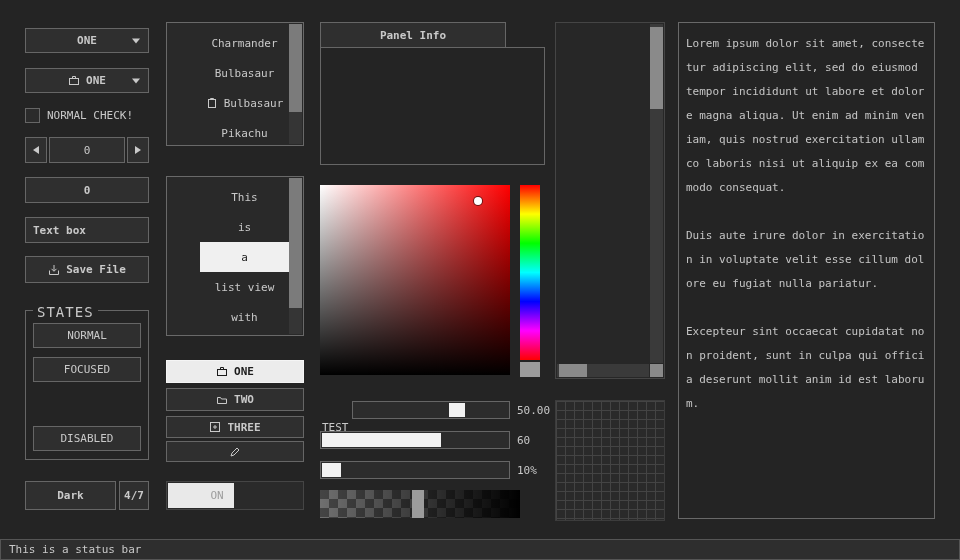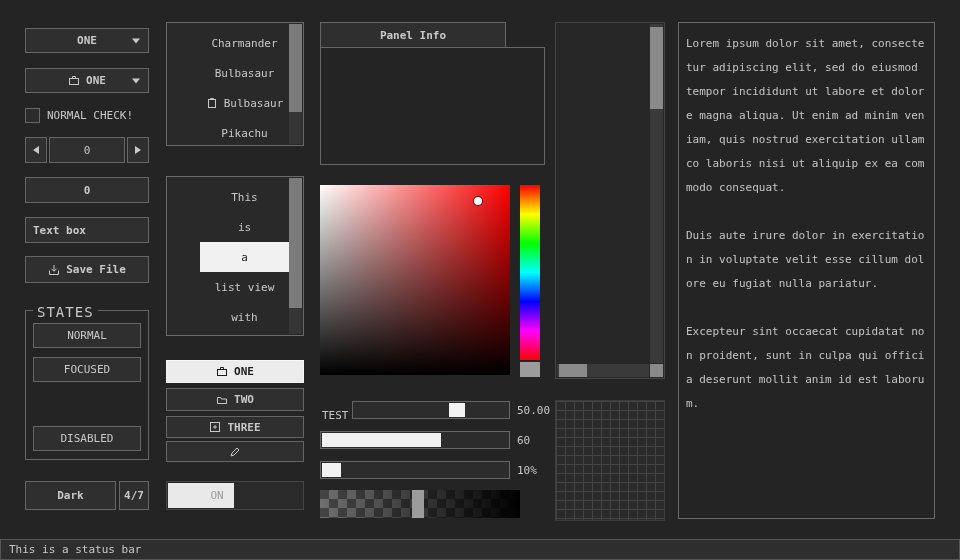--- a/index.html
+++ b/index.html
@@ -195,21 +195,21 @@
 
 <div class="ctl" style="left:320px;top:22px;width:186px;height:26px;">Panel Info</div>
 <div class="panel-body" style="left:320px;top:47px;width:225px;height:118px;"></div>
 
 <div class="colorsq" style="left:320px;top:185px;width:190px;height:190px;">
   <span class="color-cursor" style="left:154px;top:12px;"></span>
 </div>
 <div class="hue" style="left:520px;top:185px;width:20px;height:175px;"></div>
 <div class="hue-handle" style="left:520px;top:362px;width:20px;height:15px;"></div>
 
-<div class="inline-label" style="left:322px;top:406px;width:28px;height:18px;">TEST</div>
+<div class="inline-label" style="left:322px;top:418px;width:28px;height:18px;">TEST</div>
 <div class="slider" style="left:352px;top:401px;width:158px;height:18px;">
   <div class="slider-handle" style="left:96px;"></div>
 </div>
 <div class="inline-label" style="left:517px;top:401px;width:44px;height:18px;">50.00</div>
 
 <div class="slider" style="left:320px;top:431px;width:190px;height:18px;">
   <div class="slider-fill" style="width:119px;"></div>
 </div>
 <div class="inline-label" style="left:517px;top:431px;width:44px;height:18px;text-align:right;">60</div>
 

